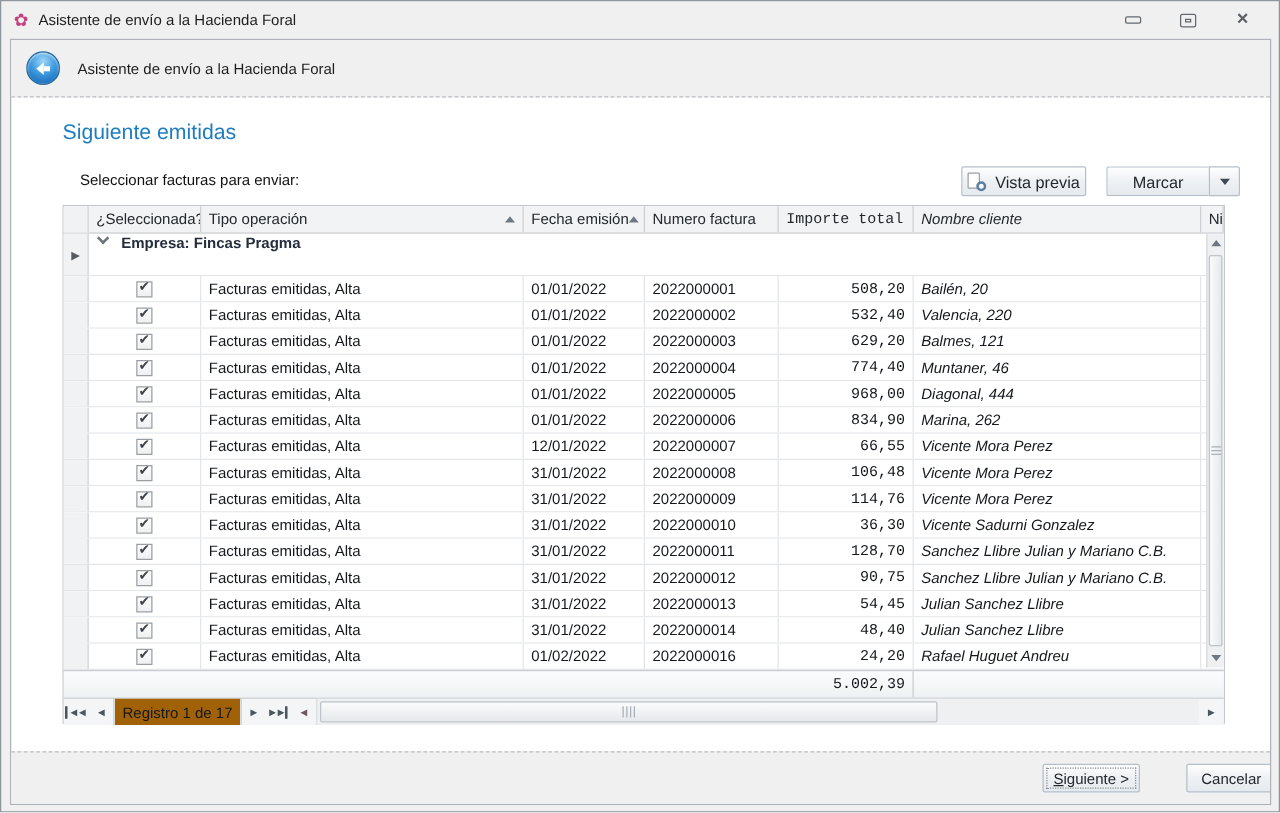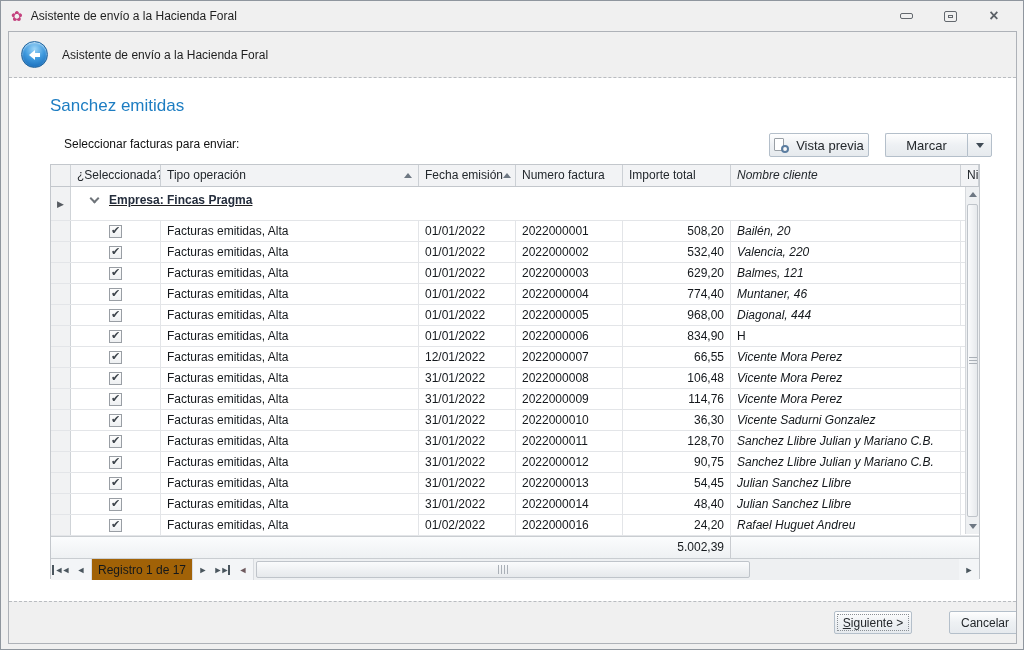--- a/index.html
+++ b/index.html
@@ -44,34 +44,34 @@
   .preview-icon .lens { position:absolute; right:0; bottom:0; width:8px; height:8px; border:2px solid #5b7da0; border-radius:50%; background:rgba(255,255,255,.7); }
   
   #grid { position:absolute; left:41px; top:132px; width:930px; height:415px; border:1px solid #c3c7cc; background:#fff; display:flex; flex-direction:column; }
   .grow { display:flex; height:21px; border-bottom:1px solid #e3e5e8; background:#fff; }
   .cell { border-right:1px solid #e3e5e8; padding:0 6px; line-height:20px; height:100%; overflow:hidden; white-space:nowrap; font-size:12px; color:#14181c; }
   .c-gutter { width:20px; background:#f1f2f3; border-right:1px solid #cfd3d7; padding:0; }
   .c-sel { width:90px; display:flex; align-items:center; justify-content:center; }
   .c-tipo { width:258px; }
   .c-fecha { width:97px; }
   .c-num { width:107px; }
-  .c-imp { width:108px; text-align:right; }
+  .c-imp { width:108px; text-align:right;font-family:Liberation Mono, monospace; }
   .c-nom { width:230px;font-style:italic; }
   .c-nif { flex:1; border-right:none; padding-right:0; }
   
   #grid-header { display:flex; height:22px; background:#f2f3f5; border-bottom:1px solid #c3c7cc; flex:none; }
   #grid-header .cell { border-right:1px solid #ccd0d5; line-height:21px; color:#23282d; display:flex; align-items:center; }
   #grid-header .c-gutter { border-right:1px solid #cfd3d7; }
   #grid-header .c-sel { justify-content:flex-start; }
   .sort-tri { width:0; height:0; border-left:4px solid transparent; border-right:4px solid transparent; border-bottom:5px solid #6e7883; margin-left:auto; flex:none; }
   
   #group-row { display:flex; height:34px; border-bottom:1px solid #e3e5e8; background:#fff; flex:none; }
   #group-row .g-gutter { width:20px; background:#f1f2f3; border-right:1px solid #cfd3d7; display:flex; align-items:center; justify-content:center; }
   .row-indicator { font-size:9px; color:#565b61; }
-  #group-row .g-body { flex:1; display:flex; align-items:center; padding:0 0 7px 20px;text-decoration:underline; }
+  #group-row .g-body { flex:1; display:flex; align-items:flex-start; padding:0 0 7px 8px; }
   .chevron { width:7px; height:7px; border-left:2px solid #6f747a; border-bottom:2px solid #6f747a; transform:rotate(-45deg); margin:0 11px 4px 0; flex:none; }
   .group-label { font-weight:bold; font-size:12px; color:#242d3c; }
   
   #grid-body { flex:none; }
   .checkbox { width:13px; height:13px; border:1px solid #999ea4; background:linear-gradient(#fdfdfd,#eef0f2); display:flex; align-items:center; justify-content:center; }
   .check { font-size:11px; line-height:1; color:#3d444b; margin-top:-1px; }
   
   #summary-row { display:flex; height:22px; flex:none; border-top:1px solid #c9cdd1; background:linear-gradient(#fbfcfd,#eef1f3); margin-top:auto; }
   #summary-row .cell { border-right:1px solid transparent; line-height:21px; }
   #summary-row .c-imp { border-right:1px solid #c9ccd0; font-size:12px; color:#14181c; }
@@ -132,21 +132,21 @@
     <div id="wiz-header">
       <div class="back-btn">
         <span class="back-arrow">
             <span class="tri"></span>
             <span class="stem"></span>
           </span>
       </div>
       <span class="wiz-title">Asistente de envío a la Hacienda Foral</span>
     </div>
 
-    <div id="heading">Sanchez emitidas</div>
+    <div id="heading">Siguiente emitidas</div>
     <div id="select-label">Seleccionar facturas para enviar:</div>
 
     <div class="tool-btn" id="btn-preview">
       <span class="preview-icon">
           <span class="page"></span>
           <span class="lens"></span>
         </span>
       <span>Vista previa</span>
     </div>
     <div class="tool-btn" id="btn-marcar">
@@ -260,20 +260,21 @@
     <div class="cell c-gutter"></div>
     <div class="cell c-sel">
       <span class="checkbox">
                 <span class="check" style="visibility: visible;">✔</span>
               </span>
     </div>
     <div class="cell c-tipo">Facturas emitidas, Alta</div>
     <div class="cell c-fecha">01/01/2022</div>
     <div class="cell c-num">2022000006</div>
     <div class="cell c-imp">834,90</div>
+    <div class="cell c-nom">Marina, 262</div>
     <div class="cell c-nif">H</div>
   </div>
           <div class="grow">
     <div class="cell c-gutter"></div>
     <div class="cell c-sel">
       <span class="checkbox">
                 <span class="check" style="visibility: visible;">✔</span>
               </span>
     </div>
     <div class="cell c-tipo">Facturas emitidas, Alta</div>

